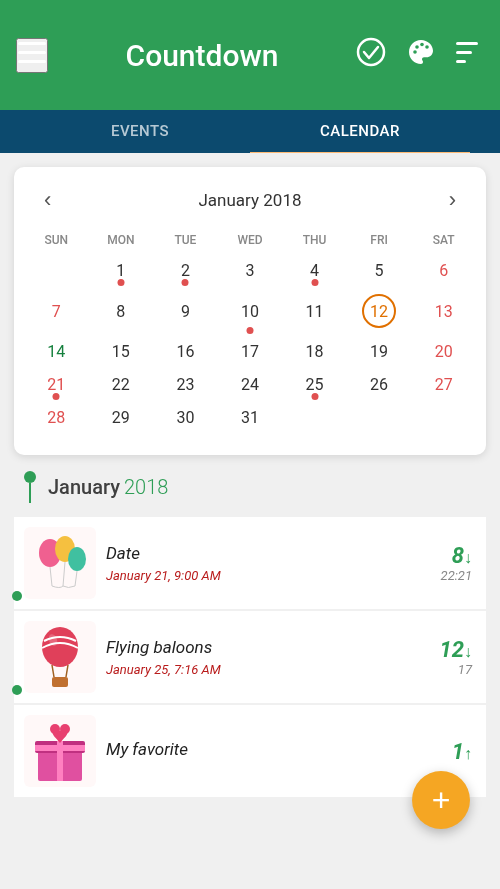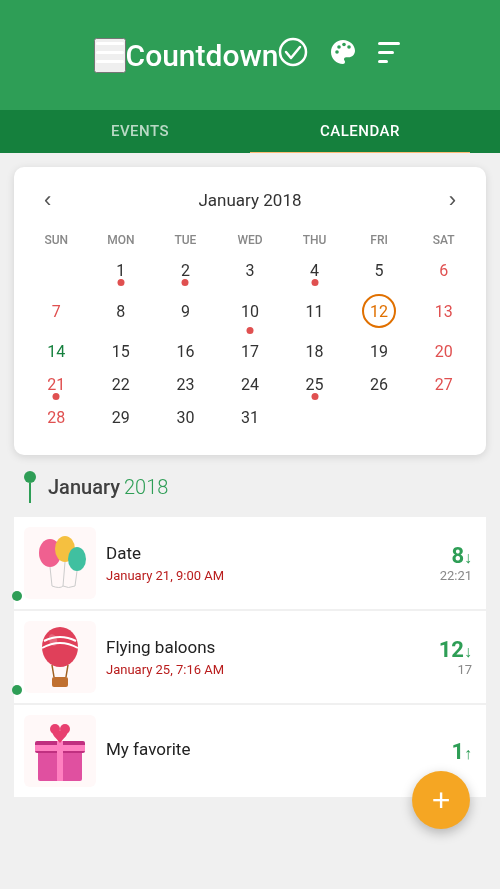--- a/index.html
+++ b/index.html
@@ -11,41 +11,41 @@
       overflow-x: hidden;
     }
 
     
     .header {
       background: #2e9e56;
       padding: 0 16px;
       height: 110px;
       display: flex;
       align-items: center;
-      justify-content: center;
+      justify-content: space-between;
     }
     .header-title {
       color: white;
       font-size: 30px;
       font-weight: 500;
     }
     .header-icons {
       display: flex;
       gap: 20px;
       align-items: center;
     }
     .header-icon {
       color: white;
       font-size: 26px;
       cursor: pointer;
     }
 
     
     .tabs {
-      background: #15803d;
+      background: #0c4a6e;
       display: flex;
       padding: 0 30px;
     }
     .tab {
       flex: 1;
       text-align: center;
       padding: 12px 0 10px;
       color: rgba(255,255,255,0.7);
       font-size: 15px;
       font-weight: 500;
@@ -169,20 +169,21 @@
     }
 
     
     .event-item {
       display: flex;
       background: white;
       margin-bottom: 2px;
       padding: 10px 14px 10px 10px;
       align-items: center;
       position: relative;
+      font-style: italic;
     }
     .event-thumbnail {
       width: 72px;
       height: 72px;
       border-radius: 6px;
       overflow: hidden;
       flex-shrink: 0;
       display: flex;
       align-items: center;
       justify-content: center;

